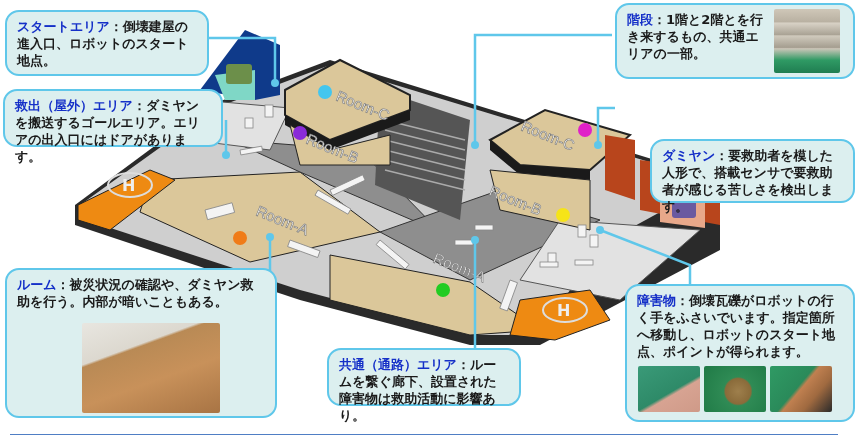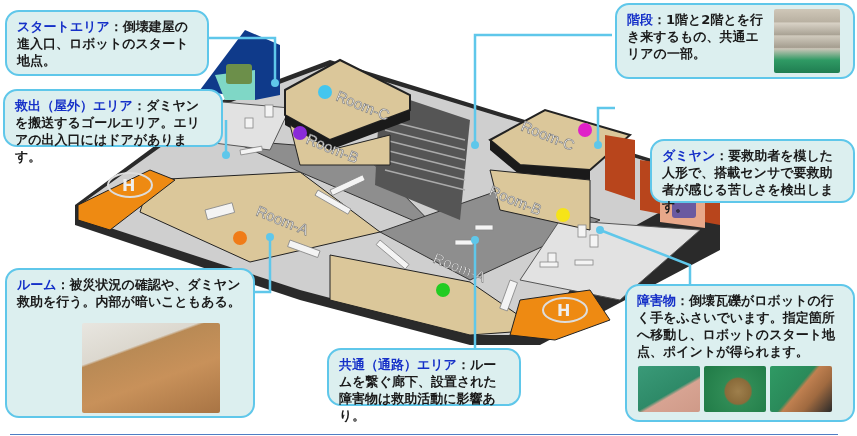--- a/index.html
+++ b/index.html
@@ -156,21 +156,21 @@
 
   <div class="callout" style="left:615px; top:3px; width:240px; height:76px; padding-right:88px;">
     <span class="hl">階段</span><span class="body">：1階と2階とを行き来するもの、共通エリアの一部。</span>
   </div>
   <div class="photo" style="left:774px; top:9px; width:66px; height:64px; background:linear-gradient(180deg,#cfc7b8 0%,#b9b1a2 20%,#d8d2c6 22%,#aaa395 40%,#d0cabd 42%,#a59e90 60%,#cbc5b8 62%,#2f9a64 80%,#1f7d51 100%);"></div>
 
   <div class="callout" style="left:650px; top:92px; width:205px; height:64px;margin-top:47px;">
     <span class="hl">ダミヤン</span><span class="body">：要救助者を模した人形で、搭載センサで要救助者が感じる苦しさを検出します。</span>
   </div>
 
-  <div class="callout" style="left:5px; top:268px; width:250px; height:150px;">
+  <div class="callout" style="left:5px; top:268px; width:272px; height:150px;">
     <span class="hl">ルーム</span><span class="body">：被災状況の確認や、ダミヤン救助を行う。内部が暗いこともある。</span>
   </div>
   <div class="photo" style="left:82px; top:323px; width:138px; height:90px; background:linear-gradient(160deg,#e8e6e0 0%,#dcd8cf 30%,#b98a55 32%,#c8915a 60%,#a87444 100%);"></div>
 
   <div class="callout" style="left:327px; top:348px; width:194px; height:58px;">
     <span class="hl">共通（通路）エリア</span><span class="body">：ルームを繋ぐ廊下、設置された障害物は救助活動に影響あり。</span>
   </div>
 
   <div class="callout" style="left:625px; top:284px; width:230px; height:138px;">
     <span class="hl">障害物</span><span class="body">：倒壊瓦礫がロボットの行く手をふさいでいます。指定箇所へ移動し、ロボットのスタート地点、ポイントが得られます。</span>

